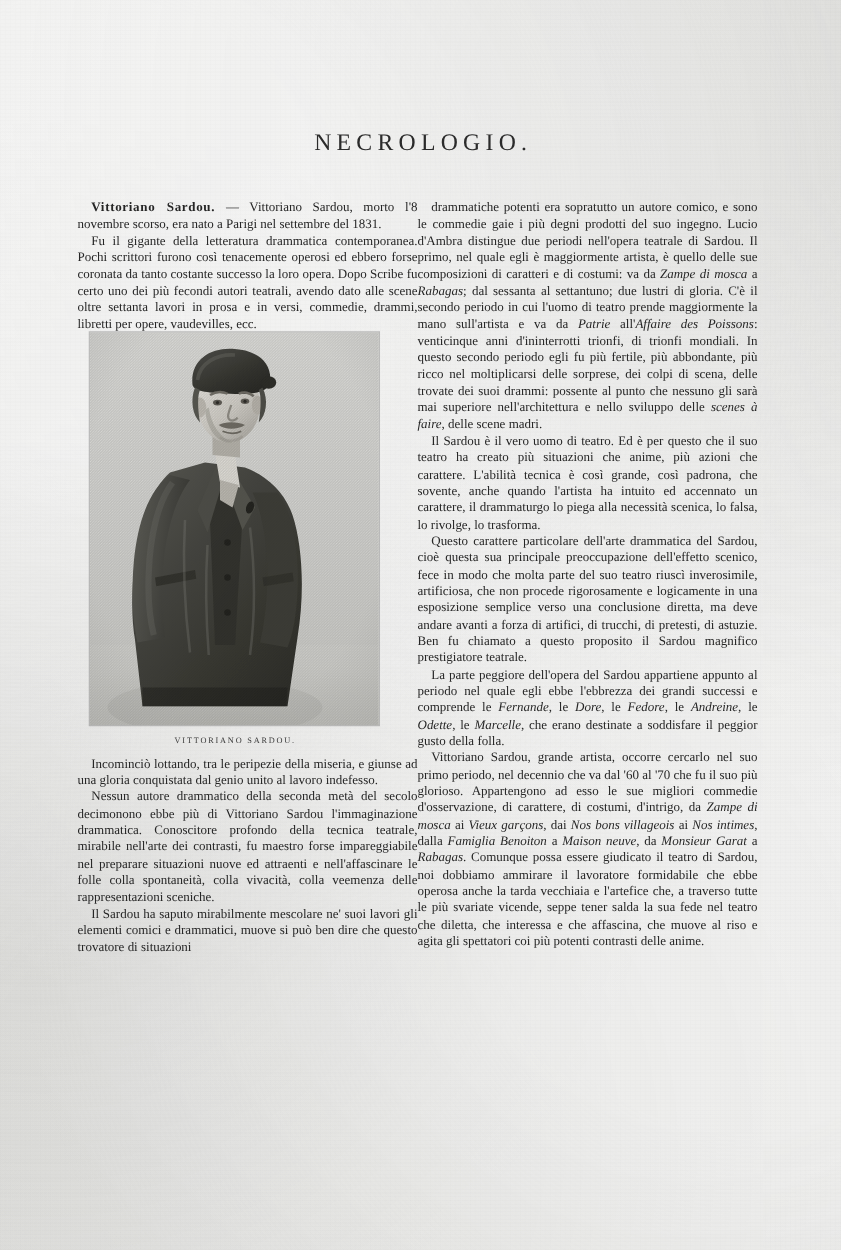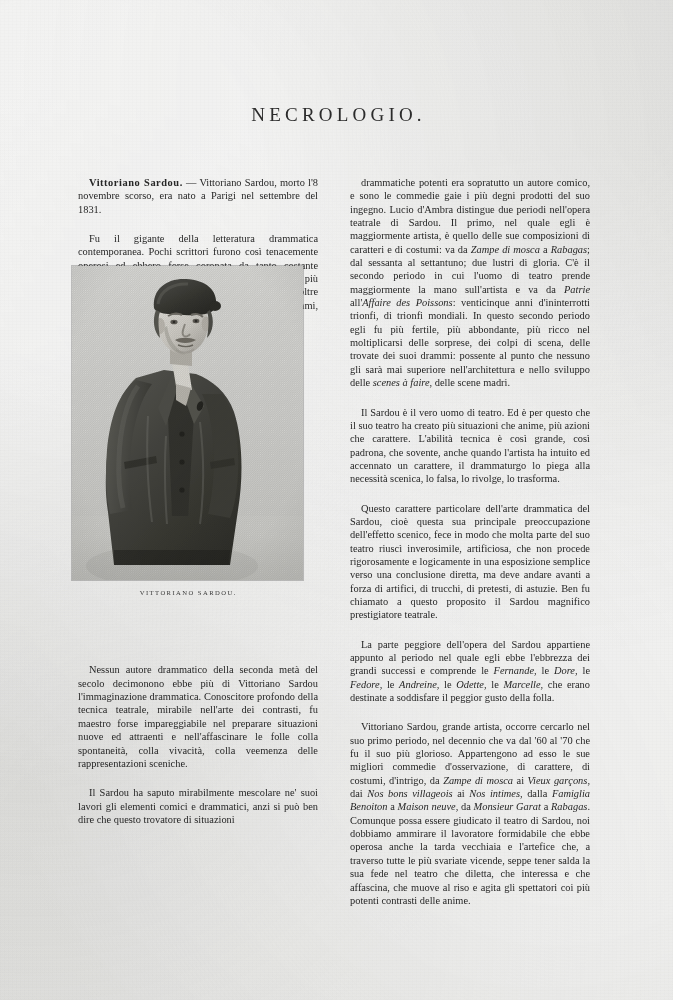--- a/index.html
+++ b/index.html
@@ -79,21 +79,21 @@
     line-height: 13.35px;
     text-align: justify;
     text-justify: inter-word;
     color: #262626;
     -webkit-font-smoothing: none;
   }
   .col-left  { left: 62px; }
   .col-right { left: 334px; }
 
   .column p {
-    margin: 16px;
+    margin: 0;
     text-indent: 11px;
     hyphens: manual;
   }
 
   .lead-name {
     font-weight: bold;
     letter-spacing: .55px;
   }
   .ttl { font-style: italic; }
 
@@ -154,22 +154,23 @@
 
 <div id="page">
   <div class="content">
 
     <div class="page-title">NECROLOGIO.</div>
 
     <div class="column col-left">
       <div id="left-body">
           <p><span class="lead-name">Vittoriano Sardou.</span> — Vittoriano Sardou, morto l'8 novembre scorso, era nato a Parigi nel settembre del 1831.</p>
           <p style="margin-bottom: 338px;">Fu il gigante della letteratura drammatica contemporanea. Pochi scrittori furono così tenacemente operosi ed ebbero forse coronata da tanto costante successo la loro opera. Dopo Scribe fu certo uno dei più fecondi autori teatrali, avendo dato alle scene oltre settanta lavori in prosa e in versi, commedie, drammi, libretti per opere, vaudevilles, ecc.</p>
+          <p>Incominciò lottando, tra le peripezie della miseria, e giunse ad una gloria conquistata dal genio unito al lavoro indefesso.</p>
           <p>Nessun autore drammatico della seconda metà del secolo decimonono ebbe più di Vittoriano Sardou l'immaginazione drammatica. Conoscitore profondo della tecnica teatrale, mirabile nell'arte dei contrasti, fu maestro forse impareggiabile nel preparare situazioni nuove ed attraenti e nell'affascinare le folle colla spontaneità, colla vivacità, colla veemenza delle rappresentazioni sceniche.</p>
-          <p>Il Sardou ha saputo mirabilmente mescolare ne' suoi lavori gli elementi comici e drammatici, anzi si può ben dire che questo trovatore di situazioni</p>
+          <p>Il Sardou ha saputo mirabilmente mescolare ne' suoi lavori gli elementi comici e drammatici, muove si può ben dire che questo trovatore di situazioni</p>
         </div>
     </div>
 
     <figure class="portrait">
       <div class="photo">
         <div class="plate"></div>
         <svg viewBox="0 0 231 314" preserveAspectRatio="none">
           <defs>
             <linearGradient id="bgGrad" x1="0" y1="0" x2="0" y2="1">
               <stop offset="0%" stop-color="#dadad7"></stop>

